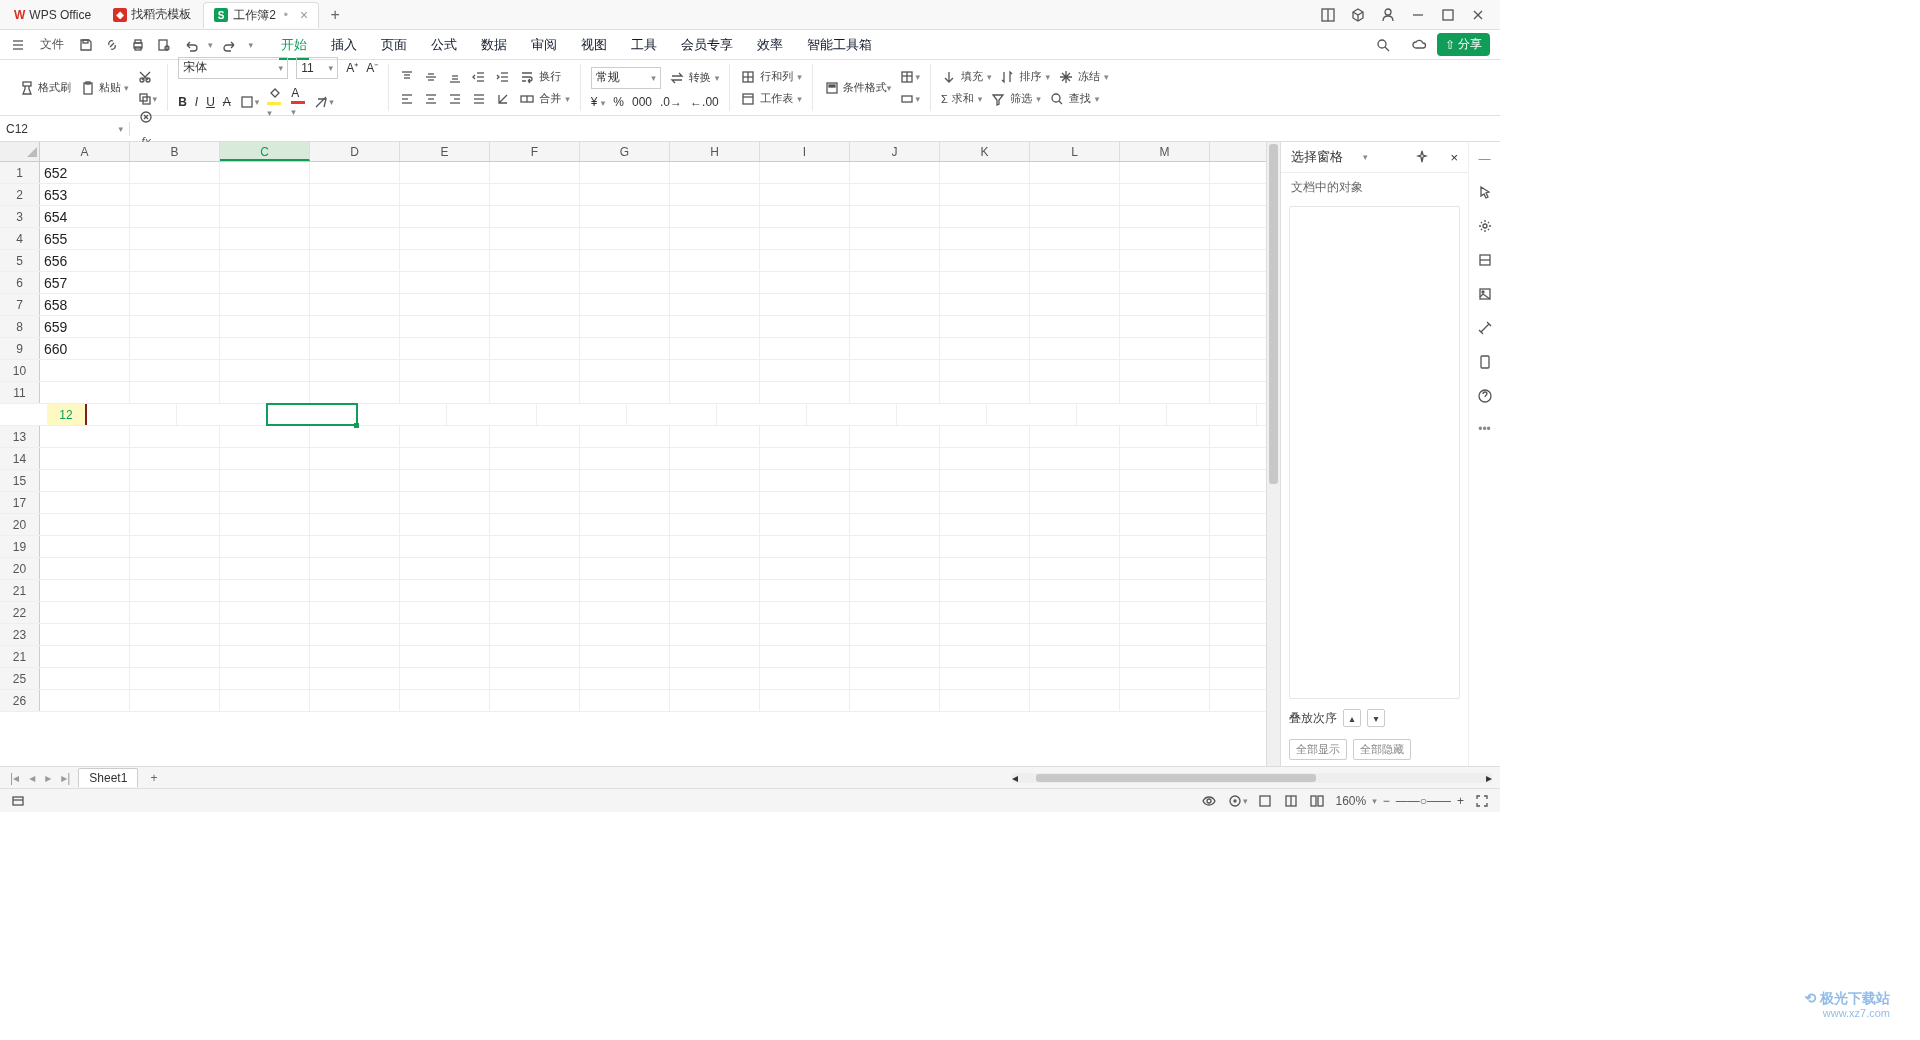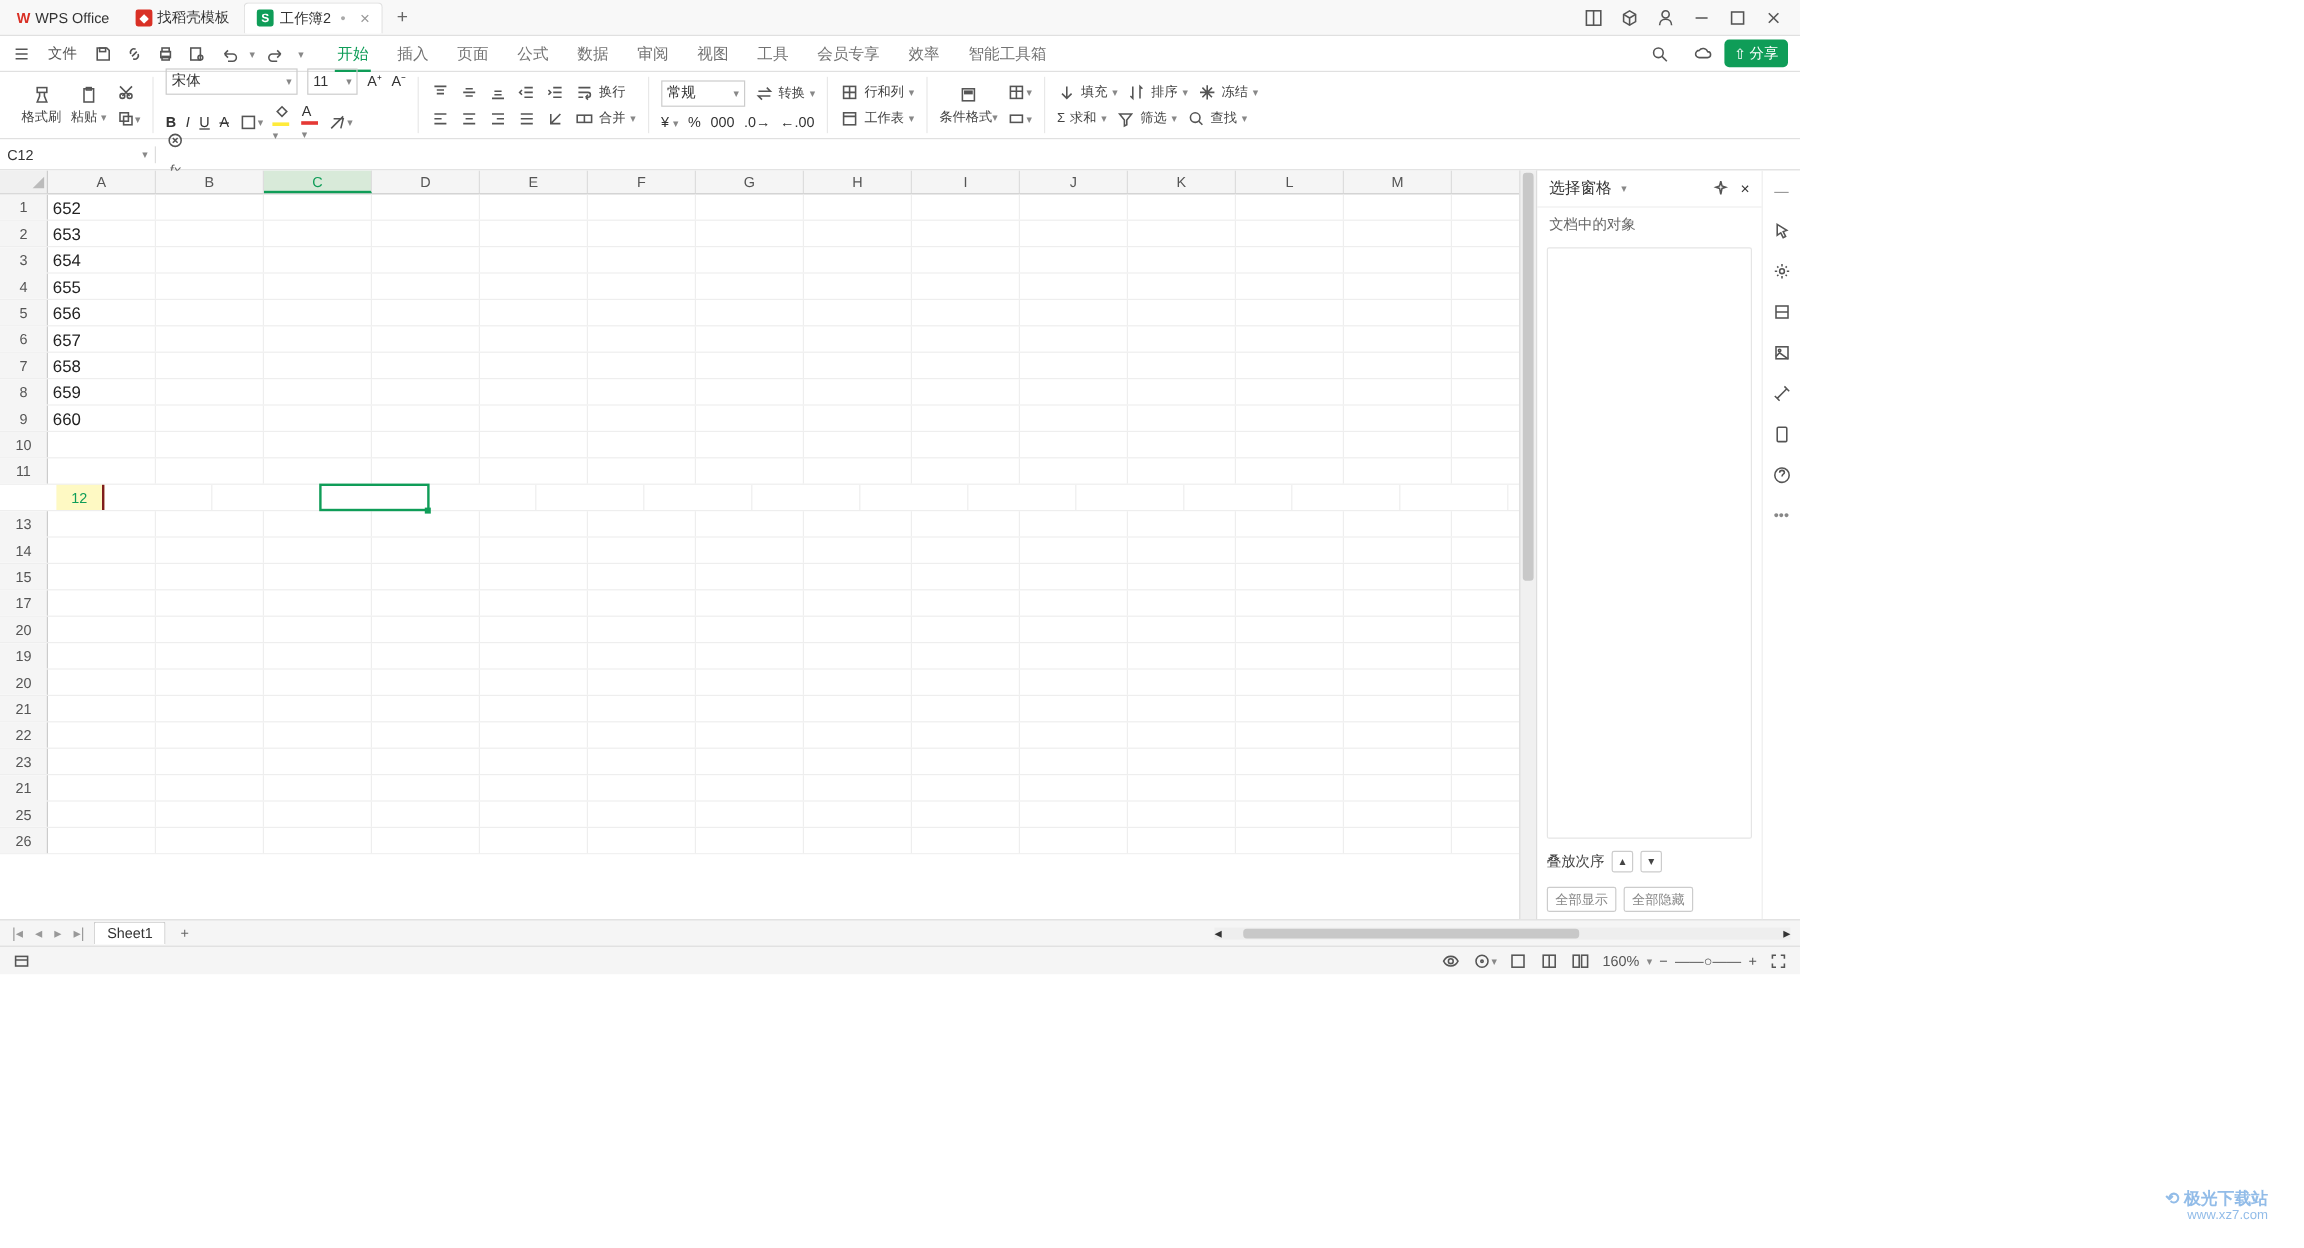--- a/index.html
+++ b/index.html
@@ -17,30 +17,30 @@
 .tab .dot { margin-left: 8px; color: #aaa; }
 .add-tab { width: 28px; text-align: center; color: #666; font-size: 16px; cursor: pointer; }
 .title-right { margin-left: auto; display: flex; gap: 14px; padding-right: 10px; color: #555; }
 .title-right span { cursor: pointer; }
 
 
 .menubar { display: flex; align-items: center; height: 30px; padding: 0 10px; border-bottom: 1px solid #e0e0e0; gap: 8px; }
 .menu-left-icons { display: flex; gap: 10px; color: #555; align-items: center; }
 .menu-file { display: flex; align-items: center; gap: 4px; padding: 0 4px; }
 .menu-tabs { display: flex; gap: 20px; margin-left: 18px; }
-.menu-tab { padding: 0 2px; height: 30px; line-height: 30px; cursor: pointer; color: #737373; font-size: 13px;}
+.menu-tab { padding: 0 2px; height: 30px; line-height: 30px; cursor: pointer; color: #0f172a; font-size: 13px;}
 .menu-tab.active { color: #0f9d58; border-bottom: 2px solid #0f9d58; }
 .menu-right { margin-left: auto; display: flex; gap: 10px; align-items: center; }
 .share-btn { background: #0f9d58; color: #fff; padding: 3px 8px; border-radius: 4px; font-size: 12px; display: flex; align-items: center; gap: 3px; }
 
 
 .ribbon { display: flex; align-items: stretch; height: 56px; border-bottom: 1px solid #e0e0e0; padding: 4px 8px; gap: 0; }
 .rgroup { display: flex; flex-direction: row; align-items: center; padding: 0 10px; border-right: 1px solid #e8e8e8; gap: 8px; }
 .rgroup:last-child { border-right: none; }
-.rbtn { display: flex; flex-direction: column; align-items: center; gap: 2px; cursor: pointer; font-size: 11px; color: #444; }
+.rbtn { display: flex; flex-direction: row; align-items: center; gap: 2px; cursor: pointer; font-size: 11px; color: #444; }
 .rbtn-h { display: flex; flex-direction: row; align-items: center; gap: 4px; cursor: pointer; font-size: 11px; color: #444; white-space: nowrap; }
 .ricon { width: 18px; height: 18px; display: inline-flex; align-items: center; justify-content: center; color: #555; }
 .rstack { display: flex; flex-direction: column; gap: 6px; }
 .rrow { display: flex; gap: 8px; align-items: center; }
 .font-select { width: 110px; height: 22px; border: 1px solid #ccc; padding: 0 4px; font-size: 12px; display: flex; align-items: center; justify-content: space-between; }
 .size-select { width: 42px; height: 22px; border: 1px solid #ccc; padding: 0 4px; font-size: 12px; display: flex; align-items: center; justify-content: space-between;}
 .dd { font-size: 9px; color: #888; }
 .color-box { width: 14px; height: 3px; display: block; margin-top: 1px; }
 
 
@@ -64,21 +64,21 @@
 .rowhead { width: 40px; background: #f5f5f5; border-right: 1px solid #ccc; text-align: center; line-height: 22px; font-size: 12px; color: #555; }
 .rowhead.sel { background: #fef9c3; color: #0f9d58; border-right: 2px solid #7f1d1d; margin-left: 47px;}
 .cell { width: 90px; border-right: 1px solid #eee; padding: 0 4px; line-height: 22px; font-size: 14px; color: #222; position: relative;}
 .cell.selected { outline: 2px solid #0f9d58; outline-offset: -1px; z-index: 2;}
 .cell.selected::after { content:''; position:absolute; right:-3px; bottom:-3px; width:5px; height:5px; background:#0f9d58; }
 .vscroll { width: 14px; background: #f0f0f0; border-left: 1px solid #ddd; position: relative;}
 .vscroll .thumb { position: absolute; top: 2px; left: 2px; right: 2px; height: 340px; background: #c8c8c8; border-radius: 3px;}
 
 
 .rightpanel { width: 188px; border-left: 1px solid #ddd; display: flex; flex-direction: column; }
-.rp-head { display: flex; align-items: center; padding: 6px 10px; font-size: 13px; gap: 8px; border-bottom: 1px solid #eee;}
+.rp-head { display: flex; align-items: center; padding: 6px 10px; font-size: 13px; gap: 20px; border-bottom: 1px solid #eee;}
 .rp-head .spacer { flex: 1; }
 .rp-sub { padding: 6px 10px; font-size: 12px; color: #666; }
 .rp-body { flex: 1; margin: 4px 8px; border: 1px solid #e5e5e5; border-radius: 2px; }
 .rp-foot { padding: 6px 8px; display: flex; align-items: center; gap: 6px; font-size: 12px; color: #444;}
 .rp-foot .btn { border: 1px solid #ccc; padding: 2px 6px; border-radius: 2px; color: #888; font-size: 11px;}
 .rp-arrow { border: 1px solid #ccc; width: 18px; height: 18px; display: inline-flex; align-items: center; justify-content:center; border-radius:2px; font-size:10px;}
 
 
 .sidestrip { width: 32px; border-left: 1px solid #eee; display: flex; flex-direction: column; align-items: center; gap: 18px; padding-top: 10px; color: #888;}
 .sidestrip span { cursor: pointer; }

